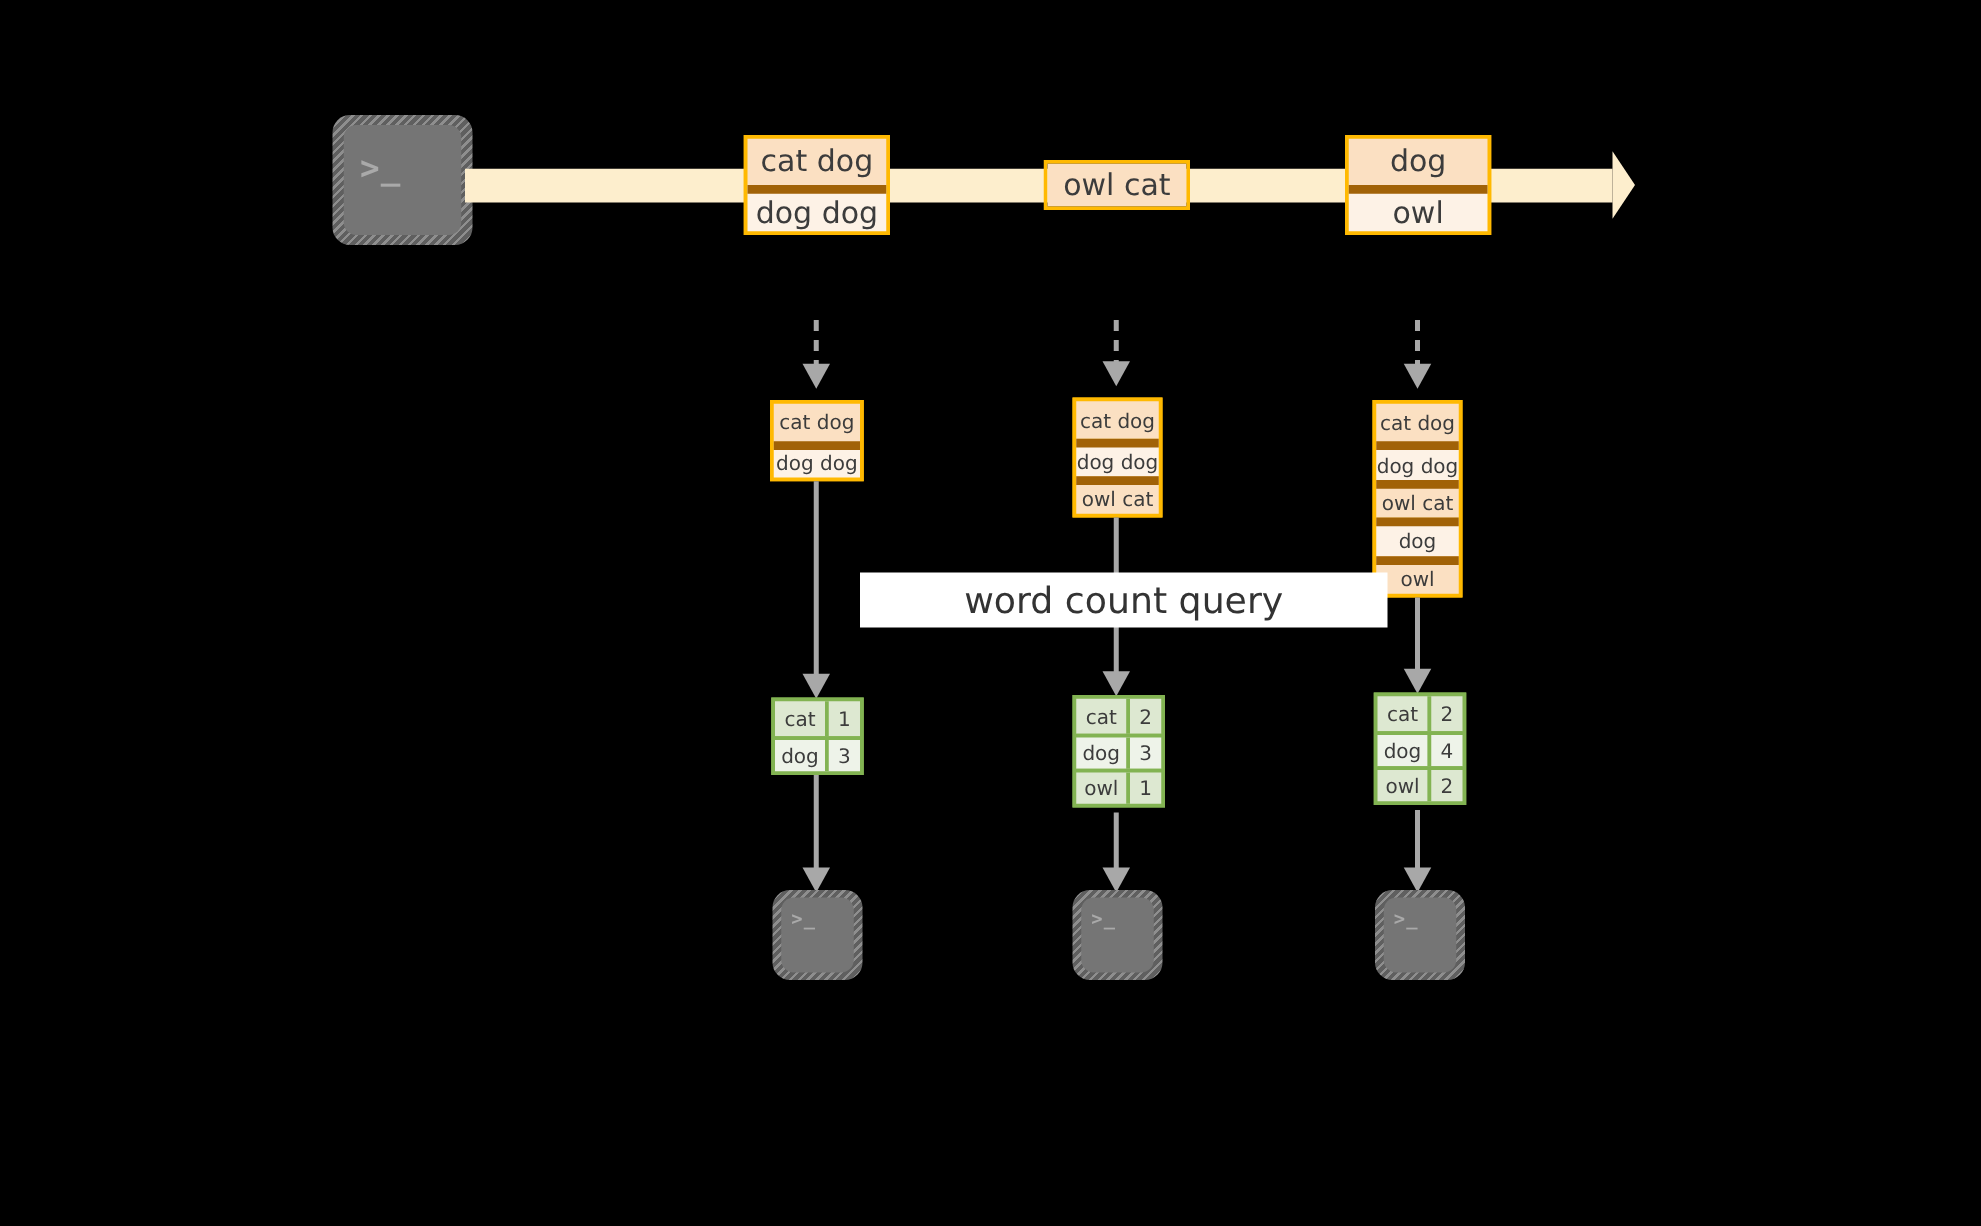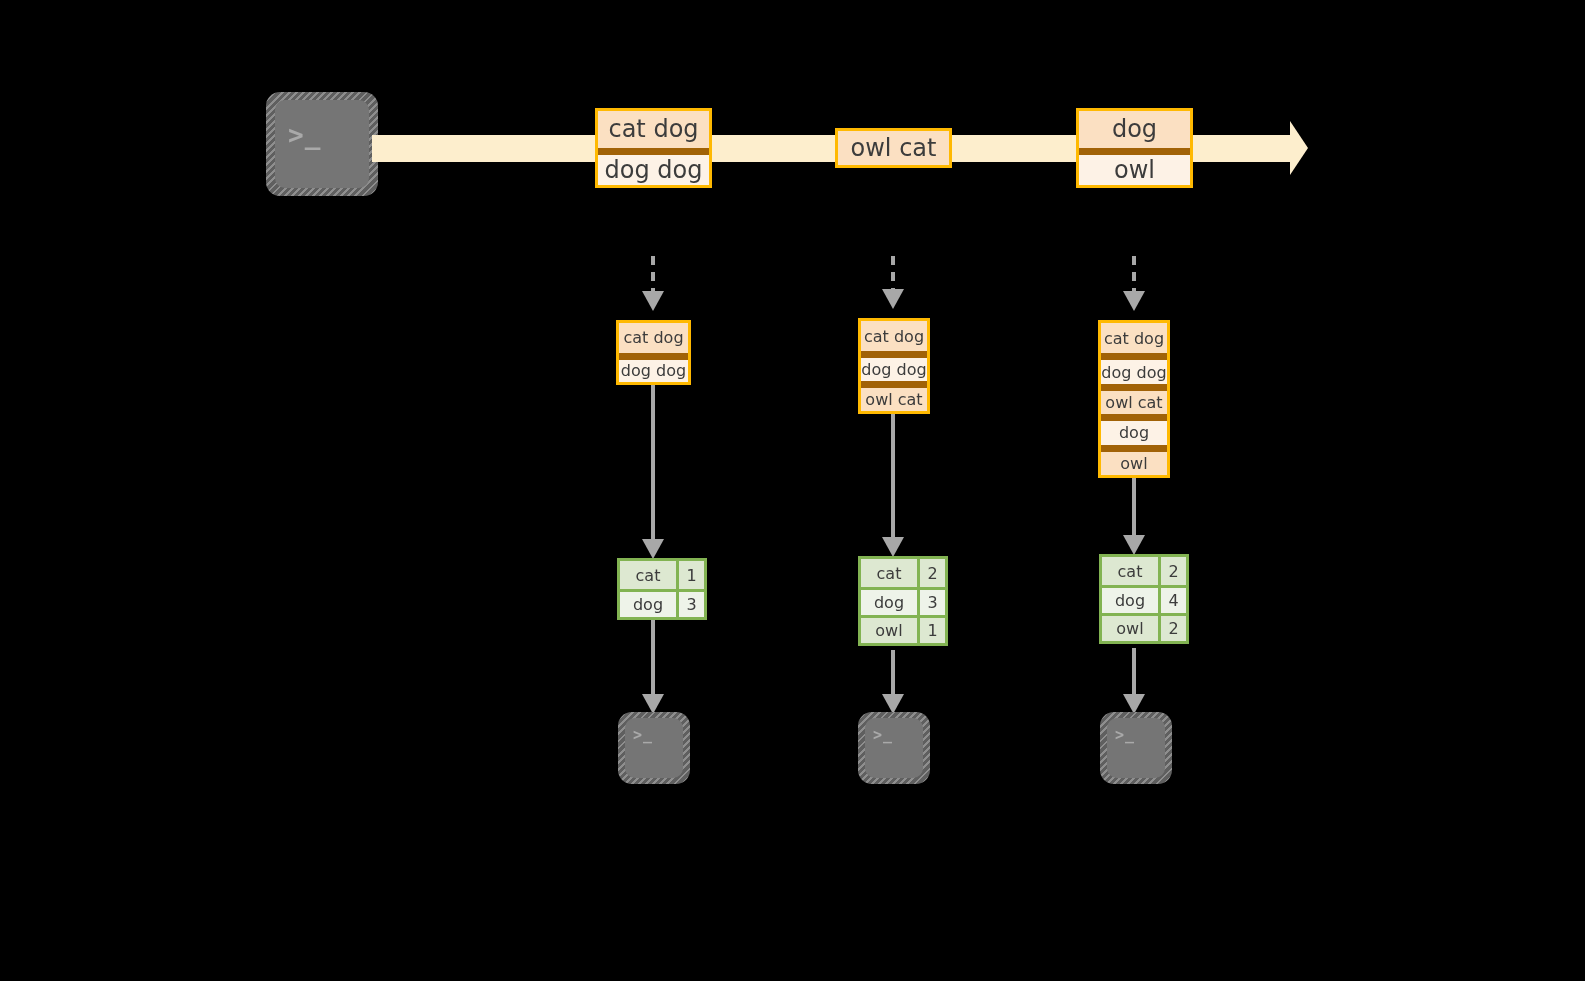--- a/index.html
+++ b/index.html
@@ -96,21 +96,21 @@
   }
   .tblrow + .tblrow { border-top: 3px solid #82b352; }
   .tblcell {
     display: flex;
     align-items: center;
     justify-content: center;
     font-size: 16px;
     color: #3c3c3c;
     white-space: nowrap;
   }
-  .tblcell.key { width: 56px; }
+  .tblcell.key { width: 40px; }
   .tblcell.val { width: 28px; border-left: 3px solid #82b352; }
   .tblrow.dark  .tblcell { background: #dde8d1; }
   .tblrow.light .tblcell { background: #eef3e9; }
 
   
   .varrow-line {
     position: absolute;
     width: 4px;
     background: #a8a8a8;
   }
@@ -272,14 +272,17 @@
 
   <div class="varrow-line" style="left:1132px; top:648px; height:47px;"></div>
   <div class="varrow-head" style="left:1123px; top:694px;"></div>
 
   <div class="term-hatch" style="left:1100px; top:712px; width:72px; height:72px;">
     <div class="term-body" style="left:7px; top:6px; width:58px; height:60px;">
       <span class="term-glyph" style="left:8px; top:10px; font-size:15px;">&gt;_</span>
     </div>
   </div>
 
+  <div class="query-band" style="left:688px; top:458px; width:422px; height:44px;">
+    <span class="label">word count query</span>
+  </div>
 
 </div>
 
 </body></html>

